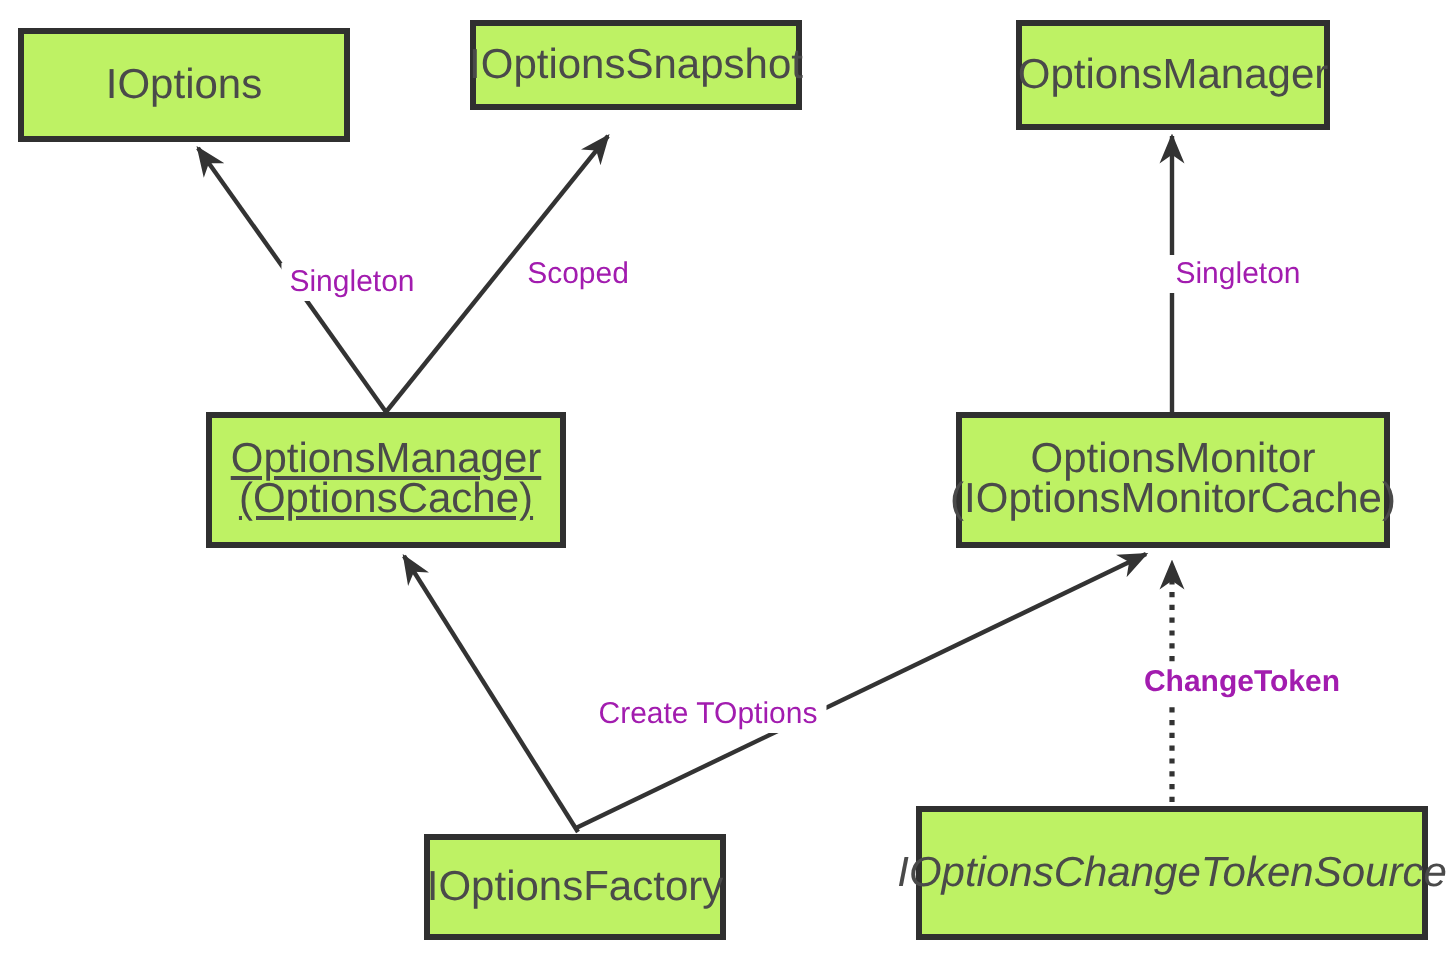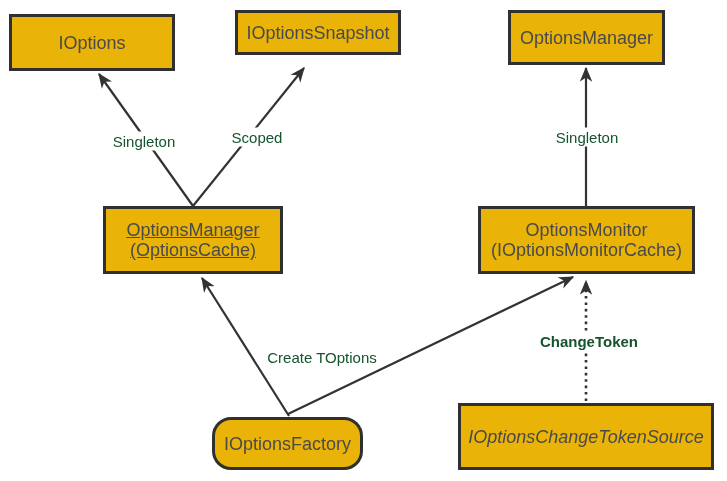--- a/index.html
+++ b/index.html
@@ -17,40 +17,41 @@
     width: 727px; height: 481px;
     pointer-events: none;
     z-index: 3;
   }
   .edges-layer line { stroke: #333333; stroke-width: 2.2; }
   .edges-layer line.dotted { stroke-width: 2.6; stroke-dasharray: 2.6 3.8; }
   .node {
     position: absolute;
     box-sizing: border-box;
     border: 3px solid #303030;
-    background: #eab308;
+    background: #bef264;
     display: flex;
     flex-direction: column;
     align-items: center;
     justify-content: center;
     text-align: center;
     color: #4a4a4a;
-    font-size: 18px;
+    font-size: 21px;
     line-height: 20px;
     z-index: 2;
   }
   .edge-label {
     position: absolute;
     transform: translate(-50%, -50%);
     background: #ffffff;
     padding: 1px 4px;
-    color: #14532d;
+    color: #a21caf;
     font-size: 15px;
     white-space: nowrap;
     z-index: 4;
+    margin-left: 32px;
   }
   .watermark {
     position: absolute;
     left: 562px;
     top: 439px;
     display: flex;
     align-items: center;
     gap: 3px;
     z-index: 5;
     pointer-events: none;
@@ -98,21 +99,21 @@
   <div class="node" style="left:103px; top:206px; width:180px; height:68px;text-decoration:underline;">
     <span>OptionsManager</span>
     <span>(OptionsCache)</span>
   </div>
 
   <div class="node" style="left:478px; top:206px; width:217px; height:68px;">
     <span>OptionsMonitor</span>
     <span>(IOptionsMonitorCache)</span>
   </div>
 
-  <div class="node" style="left:212px; top:417px; width:151px; height:53px;border-radius:19px;">
+  <div class="node" style="left:212px; top:417px; width:151px; height:53px;">
     <span>IOptionsFactory</span>
   </div>
 
   <div class="node" style="left:458px; top:403px; width:256px; height:67px;font-style:italic;">
     <span>IOptionsChangeTokenSource</span>
   </div>
 
   <span class="edge-label" style="left:144px; top:141px;">Singleton</span>
   <span class="edge-label" style="left:257px; top:137px;">Scoped</span>
   <span class="edge-label" style="left:587px; top:137px;">Singleton</span>

